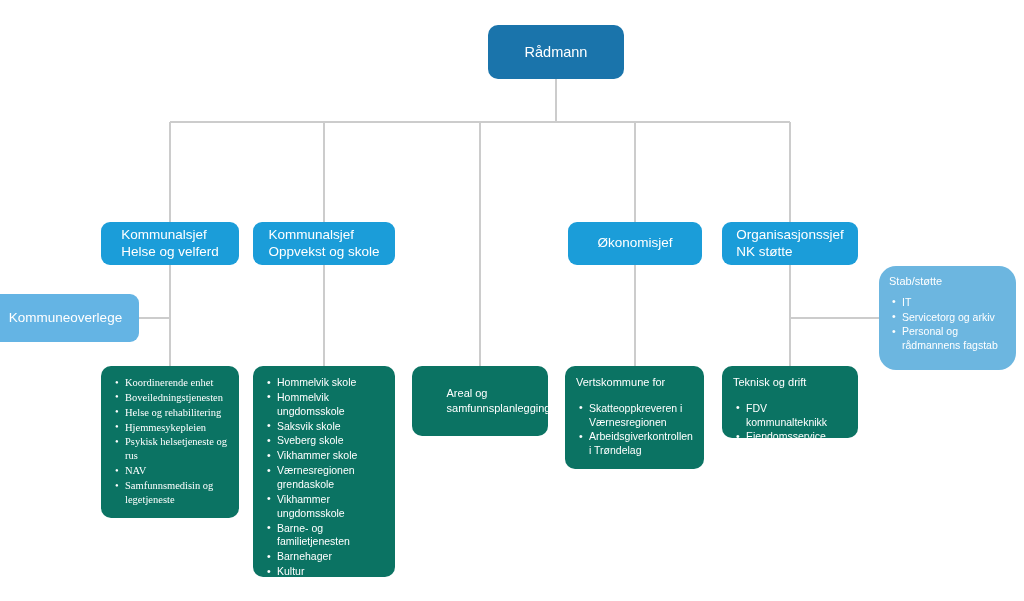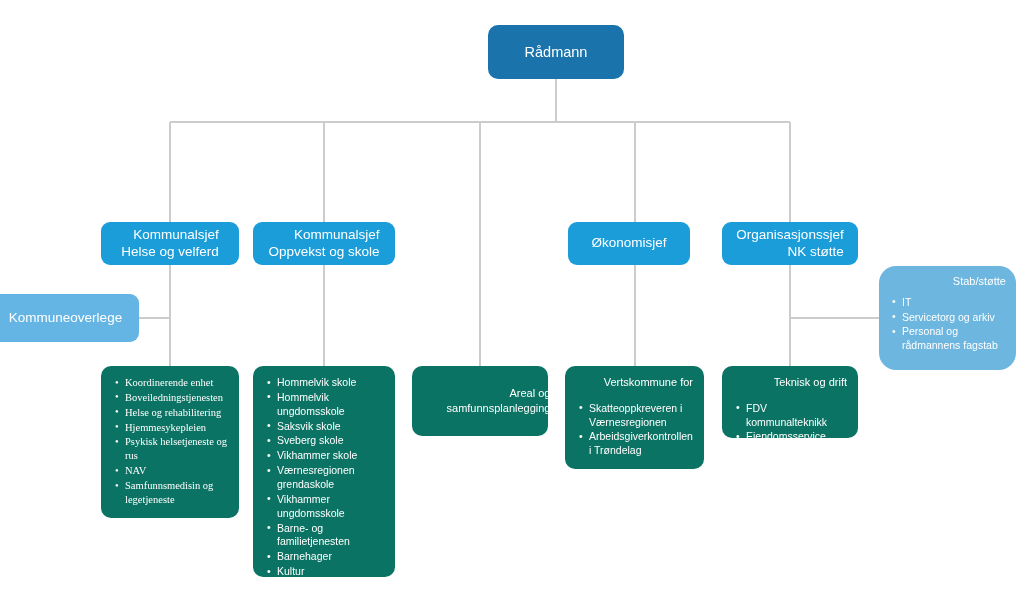--- a/index.html
+++ b/index.html
@@ -13,21 +13,21 @@
   #chart{position:absolute;left:0;top:0;width:1024px;height:601px;}
   #lines{position:absolute;left:0;top:0;width:1024px;height:601px;pointer-events:none;}
 
   .node{
     position:absolute;
     box-sizing:border-box;
     color:#ffffff;
     border-radius:9px;
   }
   .node-title{
-    text-align:right;
+    text-align:left;
     line-height:1.25;
   }
 
   
   .lvl-top{
     background:#1a74ab;
     border-radius:10px;
     display:flex;align-items:center;justify-content:center;
     font-size:14.5px;
   }
@@ -126,21 +126,21 @@
     </div>
   </div>
 
   <div class="node lvl-chief" style="left:253px;top:222px;width:142px;height:43px;">
     <div class="node-title">
       <div>Kommunalsjef</div>
       <div>Oppvekst og skole</div>
     </div>
   </div>
 
-  <div class="node lvl-chief" style="left:568px;top:222px;width:122px;height:43px;">
+  <div class="node lvl-chief" style="left:568px;top:222px;width:134px;height:43px;">
     <div class="node-title">Økonomisjef</div>
   </div>
 
   <div class="node lvl-chief" style="left:722px;top:222px;width:136px;height:43px;">
     <div class="node-title">
       <div>Organisasjonssjef</div>
       <div>NK støtte</div>
     </div>
   </div>
 

